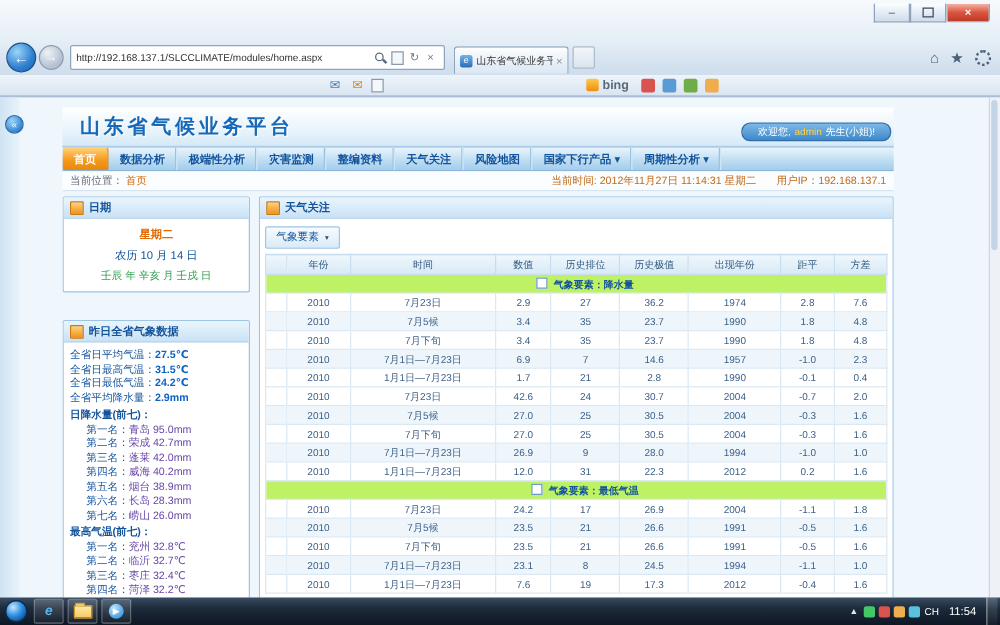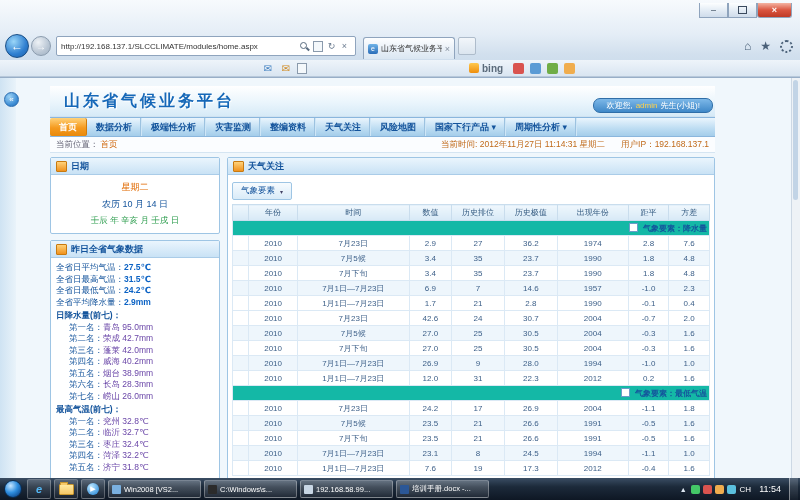--- a/index.html
+++ b/index.html
@@ -86,24 +86,24 @@
   .crumb{height:15px;flex:0 0 auto;background:#fbfdff;border-bottom:1px solid #d5e5f2;
          display:flex;align-items:center;font-size:8.5px;color:#667;padding:0 6px}
   .crumb .loc-page{color:#d06a10;margin-left:2px}
   .crumb .right{margin-left:auto;display:flex;gap:16px;color:#c06a1a}
   .content{flex:1;display:flex;padding-top:4px;gap:7px;overflow:hidden}
   .panel{border:1px solid #9ec5e4;background:#fff;border-radius:2px;box-sizing:border-box}
   .panel-head{height:16px;background:linear-gradient(#eaf5fd,#c9e2f5);border-bottom:1px solid #aacce8;
               display:flex;align-items:center;gap:4px;padding:0 5px;font-size:9px;font-weight:bold;color:#14549c}
   .ph-icon{width:9px;height:9px;background:linear-gradient(#ffd27a,#f0921e);
            border:1px solid #c87a10;border-radius:1px;flex:0 0 auto}
-  .sidebar{width:170px;flex:0 0 auto;display:flex;flex-direction:column;gap:6px;overflow:hidden}
+  .sidebar{width:150px;flex:0 0 auto;display:flex;flex-direction:column;gap:22px;overflow:hidden}
   .date-body{padding:6px 4px;text-align:center;display:flex;flex-direction:column;gap:4px}
   .date-main{font-size:10.5px;font-weight:bold;color:#14549c}
-  .date-week{font-size:9px;color:#e06a00;font-weight:normal}
+  .date-week{font-size:9px;color:#e06a00;font-weight:bold}
   .date-lunar{font-size:9px;color:#14549c}
   .date-ganzhi{font-size:8.5px;color:#2e9e4f}
   .panel.weather{flex:1;display:flex;flex-direction:column;overflow:hidden}
   .weather-body{padding:4px 5px;font-size:8.5px;line-height:11.5px;color:#14549c;overflow:hidden;flex:1}
   .stat .lab{color:#14549c}
   .stat .val{color:#0b62c4;font-weight:bold}
   .sec-title{font-weight:bold;color:#14549c;margin-top:2px}
   .rank-item{padding-left:13px;white-space:nowrap}
   .rank-item .rk{color:#14549c}
   .rank-item .rv{color:#6a46a8}
@@ -111,21 +111,21 @@
   .panel.main-panel{flex:1;display:flex;flex-direction:column;overflow:hidden}
   .main-body{padding:4px;flex:1;overflow:hidden}
   .filter-btn{display:inline-flex;align-items:center;gap:5px;font-size:8.5px;color:#14549c;
               border:1px solid #9ec5e4;background:linear-gradient(#f7fbfe,#d9ebf8);
               padding:2px 8px;border-radius:2px;margin-bottom:4px}
   .filter-btn .arr{font-size:6px;color:#446}
   table{border-collapse:collapse;width:100%;font-size:8px;color:#3c5f88;table-layout:fixed}
   th{background:linear-gradient(#eff7fd,#d7e9f6);border:1px solid #c9dded;color:#335a80;
      font-weight:normal;padding:2px 1px;font-size:8px;overflow:hidden;white-space:nowrap}
   td{border:1px solid #dbe9f5;padding:1.5px 2px;text-align:center;overflow:hidden;white-space:nowrap}
-  tr.group td{background:#14b8a6;color:#14549c;text-align:right;font-weight:bold;padding-left:16px}
+  tr.group td{background:#bef264;color:#14549c;text-align:center;font-weight:bold;padding-left:16px}
   tr.odd td{background:#ffffff}
   tr.even td{background:#eef6fc}
   .gicon{display:inline-block;width:7px;height:7px;border:1px solid #6a9cc8;background:#fff;
          margin-right:5px;vertical-align:-1px}
   
   .taskbar{position:absolute;left:0;bottom:0;width:800px;height:22px;
            background:linear-gradient(#3a4d63,#1c2a3a 40%,#0e1724);
            display:flex;align-items:center;padding:0 2px;gap:3px;box-sizing:border-box;z-index:10}
   .start-orb{width:18px;height:18px;border-radius:50%;flex:0 0 auto;margin:0 2px;
              background:radial-gradient(circle at 35% 30%,#c6e6ff,#2f8fe0 45%,#1558a0 75%,#0b3564);
@@ -514,38 +514,20 @@
   <div class="start-orb"></div>
   <div class="tb-icon">
       <span class="ie-e">e</span>
     </div>
   <div class="tb-icon">
       <span class="folder"></span>
     </div>
   <div class="tb-icon">
       <span class="wmp">▶</span>
     </div>
-  <div class="tb-wins">
-      <div class="tb-win">
-        <span class="wicon" style="background: rgb(122, 176, 224);"></span>
-        <span class="wlabel">Win2008 [VS2...</span>
-      </div>
-      <div class="tb-win">
-        <span class="wicon" style="background: rgb(43, 43, 43);"></span>
-        <span class="wlabel">C:\Windows\s...</span>
-      </div>
-      <div class="tb-win">
-        <span class="wicon" style="background: rgb(200, 214, 228);"></span>
-        <span class="wlabel">192.168.58.99...</span>
-      </div>
-      <div class="tb-win">
-        <span class="wicon" style="background: rgb(43, 87, 151);"></span>
-        <span class="wlabel">培训手册.docx -...</span>
-      </div>
-    </div>
   <div class="tray">
     <span class="tray-up">▲</span>
     <span style="display:flex;gap:3px">
         <span class="ticon" style="background: rgb(68, 199, 103);"></span>
         <span class="ticon" style="background: rgb(217, 83, 79);"></span>
         <span class="ticon" style="background: rgb(240, 173, 78);"></span>
         <span class="ticon" style="background: rgb(91, 192, 222);"></span>
       </span>
     <span class="lang">CH</span>
     <span class="clock">11:54</span>

